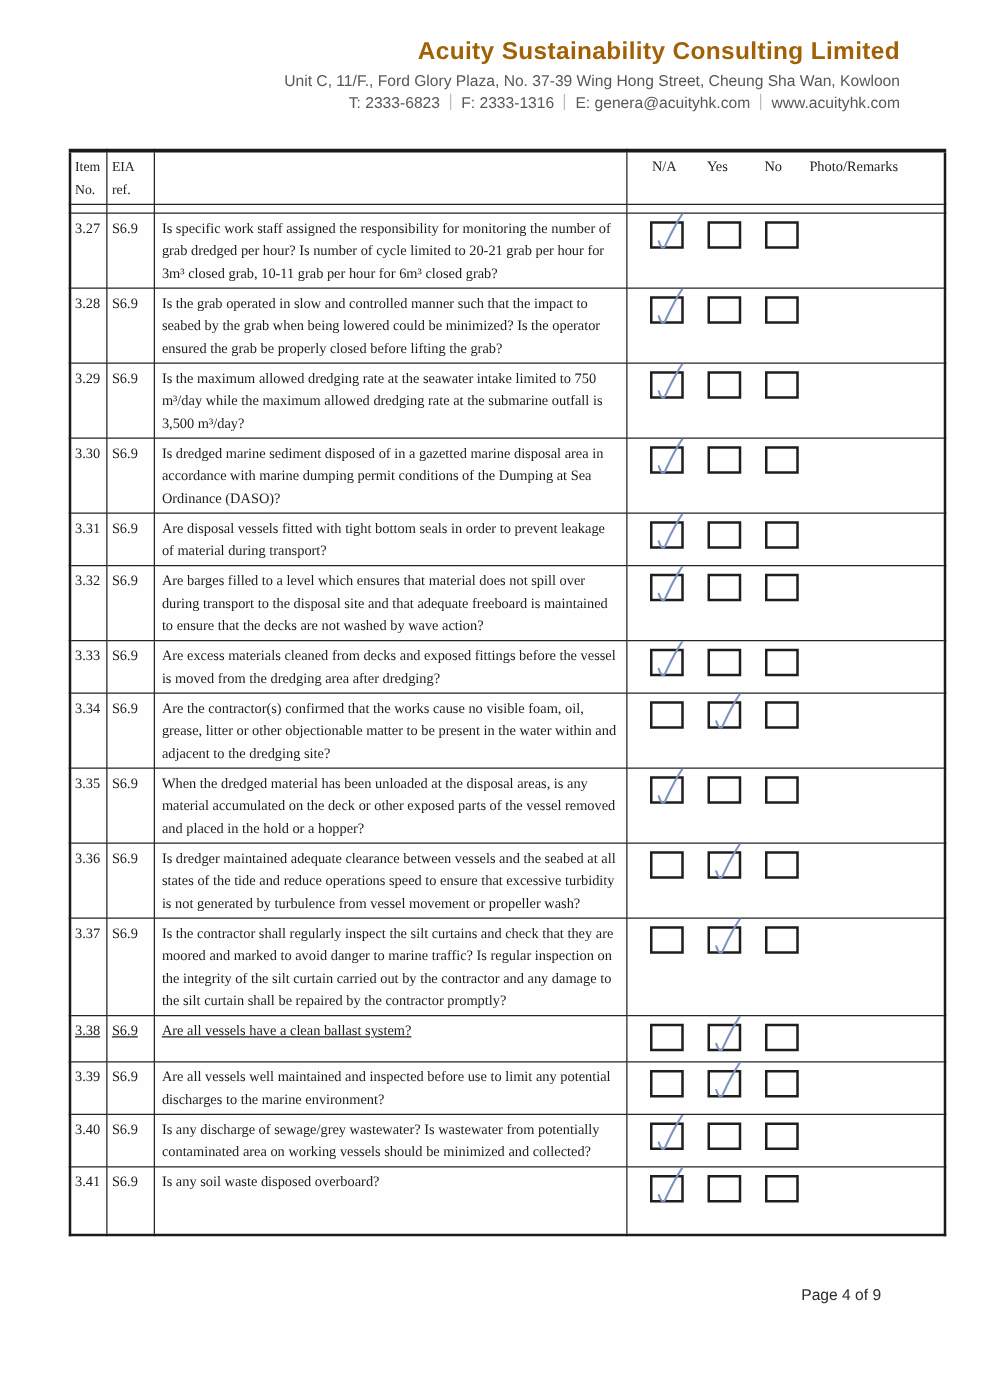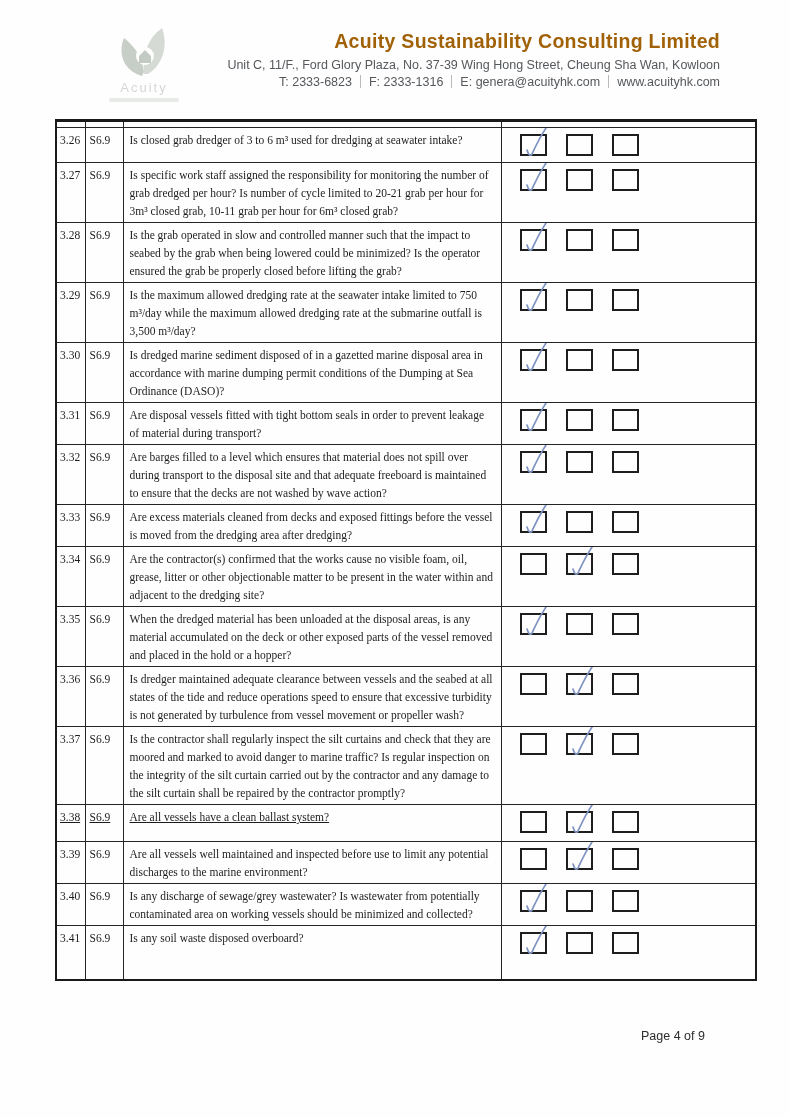--- a/index.html
+++ b/index.html
@@ -90,70 +90,62 @@
     position: absolute; left: 641px; top: 1029px;
     font-family: "Liberation Sans", sans-serif; font-size: 12.5px;
     font-weight: 500; color: #2d2d2d;
   }
 </style>
 </head>
 <body>
 
 <div class="page">
 
-  <div class="logo-wrap">
-    <svg width="64" height="52" viewBox="0 0 64 52">
-      <path d="M30 50 C10 44 6 26 12 12 C22 20 30 30 32 46 Z" fill="#c7cdc7"></path>
-      <path d="M32 48 C30 28 36 12 50 2 C56 18 52 38 36 48 Z" fill="#d6dad5"></path>
-      <circle cx="33" cy="30" r="9" fill="#fefefe"></circle>
-      <path d="M27 30 L33 24 L39 30 L39 37 L27 37 Z" fill="#c3c9c3"></path>
-    </svg>
-    <div class="logo-name">Acuity</div>
-    <div class="logo-tagline"></div>
-  </div>
 
   <div class="head-right">
     <div class="company-name">Acuity Sustainability Consulting Limited</div>
     <div class="company-address">Unit C, 11/F., Ford Glory Plaza, No. 37-39 Wing Hong Street, Cheung Sha Wan, Kowloon</div>
     <div class="company-contact">
       <span>T: 2333-6823</span><span class="contact-sep"></span><span>F: 2333-1316</span><span class="contact-sep"></span><span>E: genera@acuityhk.com</span><span class="contact-sep"></span><span>www.acuityhk.com</span>
     </div>
   </div>
 
 
   <table class="checklist">
     <colgroup>
         <col style="width:29px">
         <col style="width:38px">
         <col style="width:378px">
         <col style="width:255px">
       </colgroup>
     <tbody>
+      <tr class="hdr-row">
+        <td class="c-item">
+          <div class="hdr-item">
+            <span class="hdr-label">Item</span>
+            <span class="hdr-label">No.</span>
+          </div>
+        </td>
+        <td class="c-eia">
+          <span class="hdr-label">EIA ref.</span>
+        </td>
+        <td class="c-q"></td>
+        <td class="c-chk">
+          <span class="chk-hdr-label lbl-na">N/A</span>
+          <span class="chk-hdr-label lbl-yes">Yes</span>
+          <span class="chk-hdr-label lbl-no">No</span>
+          <span class="chk-hdr-label lbl-photo">Photo/Remarks</span>
+        </td>
+      </tr>
       <tr class="spacer-row">
         <td></td>
           <td></td>
           <td></td>
           <td></td>
       </tr>
-    <tr style="height: 35px;">
-      <td class="c-item">3.26</td>
-      <td class="c-eia">S6.9</td>
-      <td class="c-q">
-            <span class="q-text">Is closed grab dredger of 3 to 6 m³ used for dredging at seawater intake?</span>
-          </td>
-      <td class="c-chk">
-        <span class="box box-0 checked">
-              <svg width="34" height="36" viewBox="0 0 34 36">
-                <path d="M8 27 C9.5 32 11.5 33.5 13 31 C15 27 19 17 27 5" fill="none" stroke="#7e92c2" stroke-width="1.7" stroke-linecap="round"></path>
-              </svg>
-            </span>
-        <span class="box box-1"></span>
-        <span class="box box-2"></span>
-      </td>
-    </tr>
         <tr style="height: 55px;">
       <td class="c-item">3.27</td>
       <td class="c-eia">S6.9</td>
       <td class="c-q">
             <span class="q-text">Is specific work staff assigned the responsibility for monitoring the number of grab dredged per hour? Is number of cycle limited to 20-21 grab per hour for 3m³ closed grab, 10-11 grab per hour for 6m³ closed grab?</span>
           </td>
       <td class="c-chk">
         <span class="box box-0 checked">
               <svg width="34" height="36" viewBox="0 0 34 36">
                 <path d="M8 27 C9.5 32 11.5 33.5 13 31 C15 27 19 17 27 5" fill="none" stroke="#7e92c2" stroke-width="1.7" stroke-linecap="round"></path>

